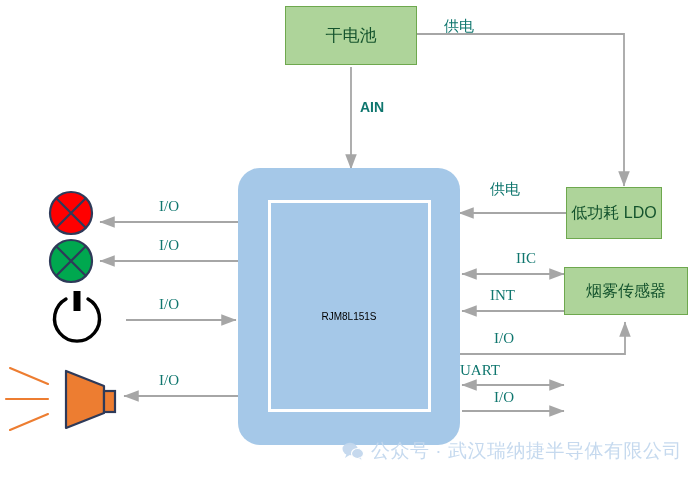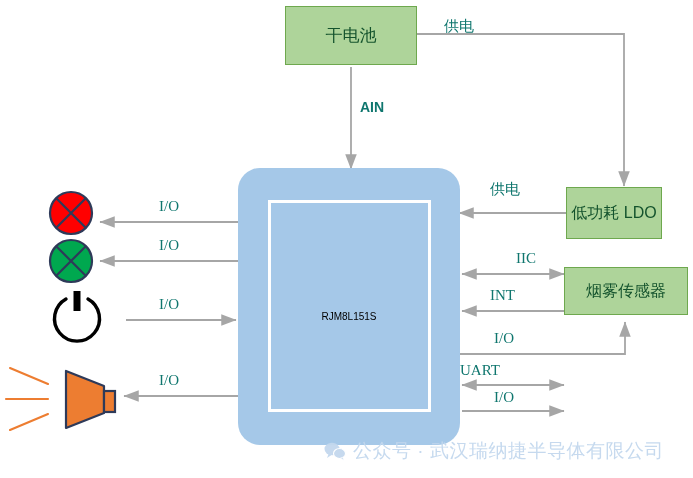--- a/index.html
+++ b/index.html
@@ -228,21 +228,21 @@
   <div class="edge-label" style="left:494px; top:389px;">I/O</div>
 
   <div class="edge-label" style="left:159px; top:198px;">I/O</div>
 
   <div class="edge-label" style="left:159px; top:237px;">I/O</div>
 
   <div class="edge-label" style="left:159px; top:296px;">I/O</div>
 
   <div class="edge-label" style="left:159px; top:372px;">I/O</div>
 
-  <div class="watermark" style="left:324px; top:438px;">
+  <div class="watermark" style="left:342px; top:438px;">
     <svg width="22" height="20" viewBox="0 0 22 20">
       <ellipse cx="8" cy="8" rx="7.5" ry="6.3" fill="#C3D8EE"></ellipse>
       <path d="M4.5,13 L3,17 L7.2,14.3 Z" fill="#C3D8EE"></path>
       <ellipse cx="15.5" cy="12.5" rx="6" ry="5" fill="#C3D8EE" stroke="#ffffff" stroke-width="1.1"></ellipse>
       <path d="M18.6,16.3 L20,19.2 L16.6,17.3 Z" fill="#C3D8EE" stroke="#ffffff" stroke-width="0.6"></path>
     </svg>
     <span class="wm-text">公众号 · 武汉瑞纳捷半导体有限公司</span>
   </div>
 
 </div>

